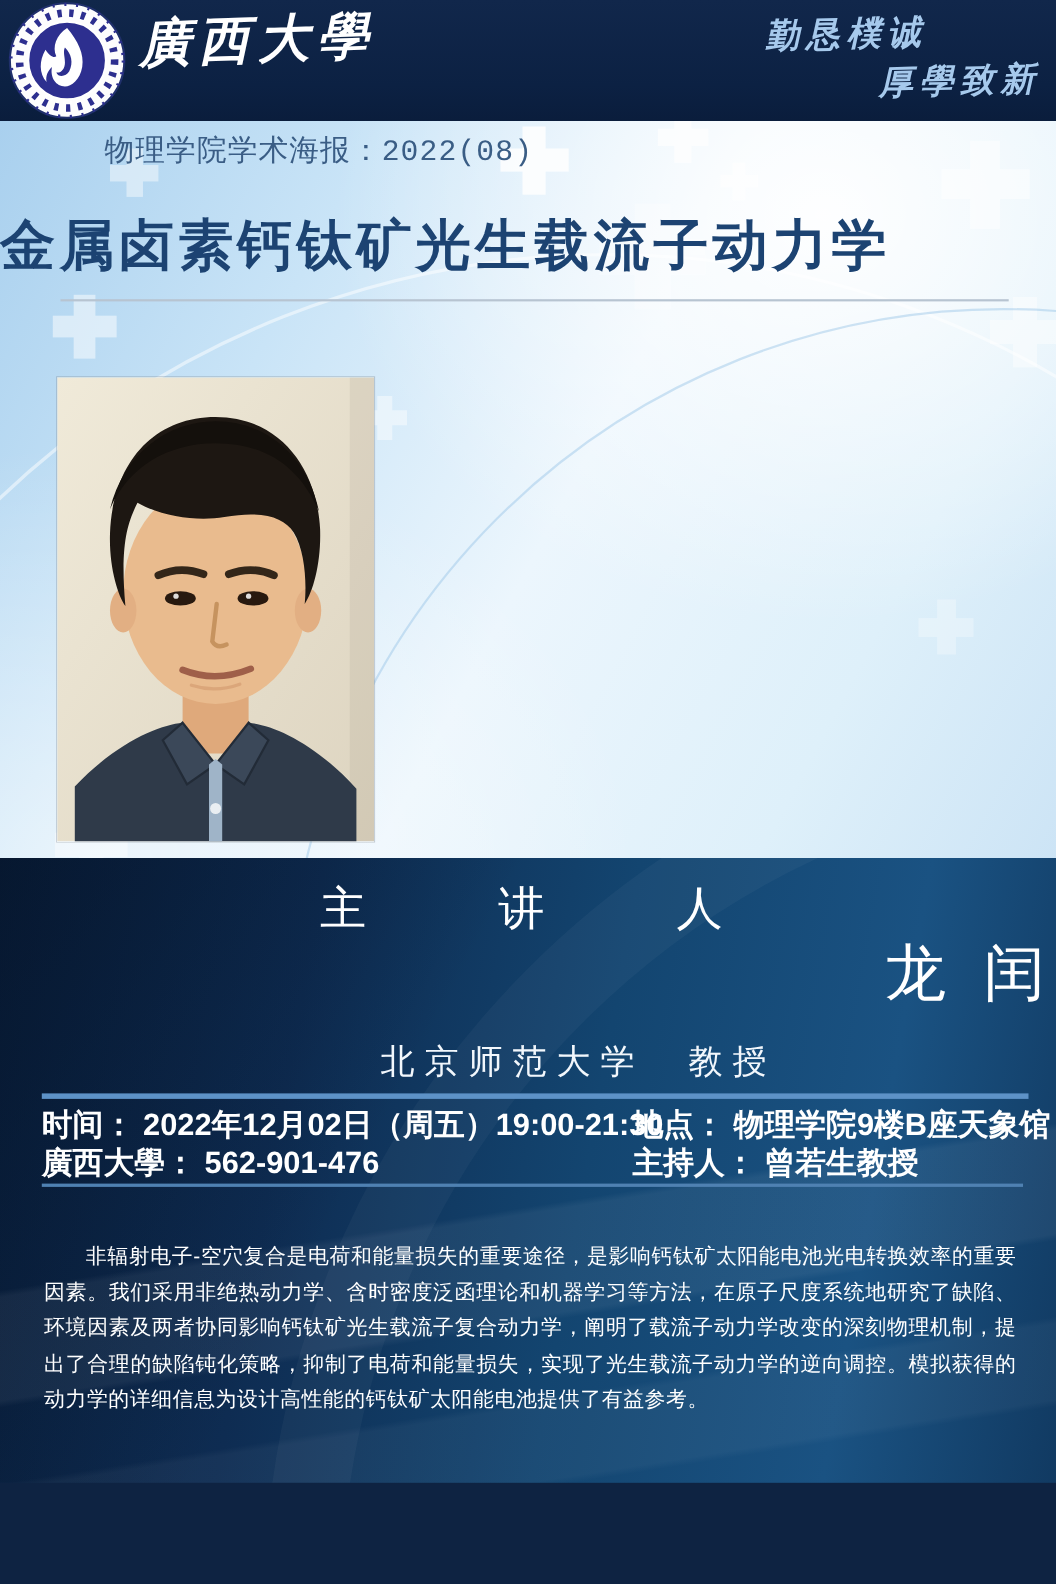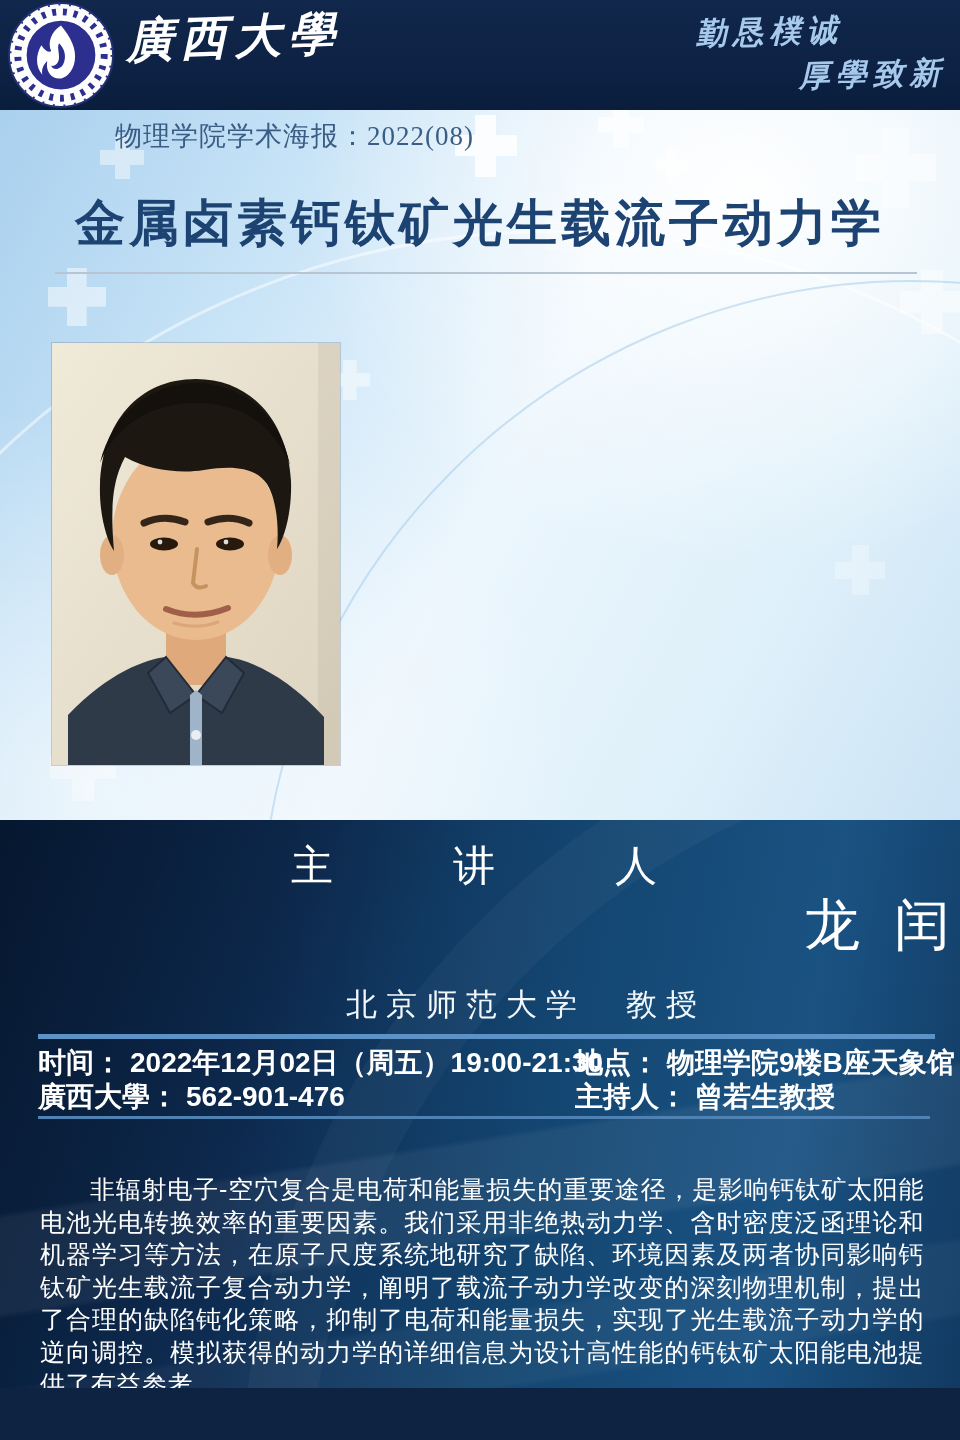--- a/index.html
+++ b/index.html
@@ -27,33 +27,33 @@
   
   .light{position:absolute;top:110px;left:0;width:960px;height:712px;overflow:hidden;
          background:
            radial-gradient(ellipse at 78% 12%, rgba(255,255,255,.95), rgba(255,255,255,0) 42%),
            radial-gradient(ellipse at 10% 95%, rgba(255,255,255,.55), rgba(255,255,255,0) 40%),
            linear-gradient(118deg,#a9d0ee 0%,#c9e4f7 26%,#ecf6fd 52%,#def0fa 78%,#cbe3f5 100%);}
   .plus{position:absolute;background:
           linear-gradient(#fff,#fff) center/100% 34% no-repeat,
           linear-gradient(#fff,#fff) center/34% 100% no-repeat;}
   .arc{position:absolute;border-radius:50%;}
-  .series{position:absolute;left:95px;top:8px;font-family:Liberation Serif, serif;
-          font-size:27px;color:#3a5d85;letter-spacing:1px;margin-left:20px;}
-  .title{position:absolute;top:80px;left:0;width:100%;text-align:center;
+  .series{position:absolute;left:95px;top:8px;font-family:Liberation Mono, monospace;
+          font-size:27px;color:#3a5d85;letter-spacing:1px;}
+  .title{position:absolute;top:80px;left:0;width:100%;
          font-size:50px;font-weight:700;color:#1c4372;letter-spacing:4px;white-space:nowrap;}
   .title-rule{position:absolute;top:162px;left:55px;width:862px;height:2px;background:#b7c4d1;}
   .photo{position:absolute;left:52px;top:233px;width:288px;height:422px;
          box-shadow:0 0 0 1px rgba(120,130,140,.35);}
   .bio{position:absolute;left:383px;top:244px;width:552px;
        font-family:"Liberation Serif",serif;font-size:38px;line-height:46px;
        color:#2b5180;text-align:justify;text-indent:2.1em;letter-spacing:3px;}
 
   
-  .dark{position:absolute;top:820px;left:0;width:960px;height:568px;overflow:hidden;
+  .dark{position:absolute;top:780px;left:0;width:960px;height:568px;overflow:hidden;
         background:linear-gradient(100deg,#0a2140 0%,#0e2c52 28%,#134570 55%,#1a5282 80%,#113a62 100%);}
   .shade-tl{position:absolute;inset:0;
         background:linear-gradient(118deg,rgba(2,12,28,.45) 0%,rgba(2,12,28,0) 38%);}
   .sheen1{position:absolute;left:-140px;top:120px;width:1400px;height:620px;transform:rotate(-9deg);
         background:linear-gradient(180deg,transparent 30%,rgba(255,255,255,.055) 31%,
                    rgba(255,255,255,.055) 46%,transparent 47%,transparent 58%,
                    rgba(255,255,255,.04) 59%,rgba(255,255,255,.04) 70%,transparent 71%);}
   .d-arc{position:absolute;width:1500px;height:1500px;border-radius:50%;
         border:70px solid rgba(255,255,255,.035);left:240px;top:-140px;}
   .zl{position:absolute;top:18px;left:0;width:100%;text-align:center;color:#fff;
@@ -62,21 +62,21 @@
       font-family:"Liberation Serif",serif;font-size:56px;letter-spacing:10px;white-space:nowrap;}
   .affil{position:absolute;top:164px;left:0;width:100%;text-align:center;color:#f2f7fc;
       font-family:"Liberation Serif",serif;font-size:31px;letter-spacing:9px;white-space:nowrap;margin-left:46px;}
   .rule1{position:absolute;top:214px;left:38px;width:897px;height:5px;background:#5d92c7;}
   .rule2{position:absolute;top:296px;left:38px;width:892px;height:3px;background:#4f81b2;}
   .det-left{position:absolute;top:226px;left:38px;}
   .det-right{position:absolute;top:226px;left:575px;}
   .det-row{font-size:28px;font-weight:700;color:#ffffff;line-height:34px;white-space:nowrap;}
   .det-row .lbl{margin-right:8px;}
   .abstract{position:absolute;top:328px;left:40px;width:884px;color:#ffffff;
-      font-size:25px;line-height:32.5px;text-align:justify;text-indent:2em;letter-spacing:.5px;}
+      font-size:19px;line-height:32.5px;text-align:justify;text-indent:2em;letter-spacing:.5px;}
   .organizer{position:absolute;top:574px;left:50px;color:#ffffff;font-size:37px;
       font-weight:700;letter-spacing:1px;white-space:nowrap;}
 </style>
 </head>
 <body>
 
 <div class="page">
 
   <div class="header">
     <svg class="logo" viewBox="0 0 112 112">

